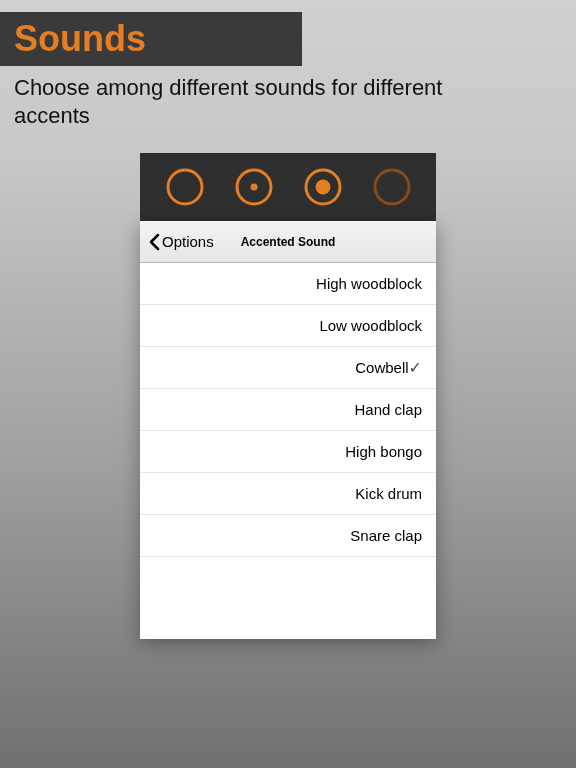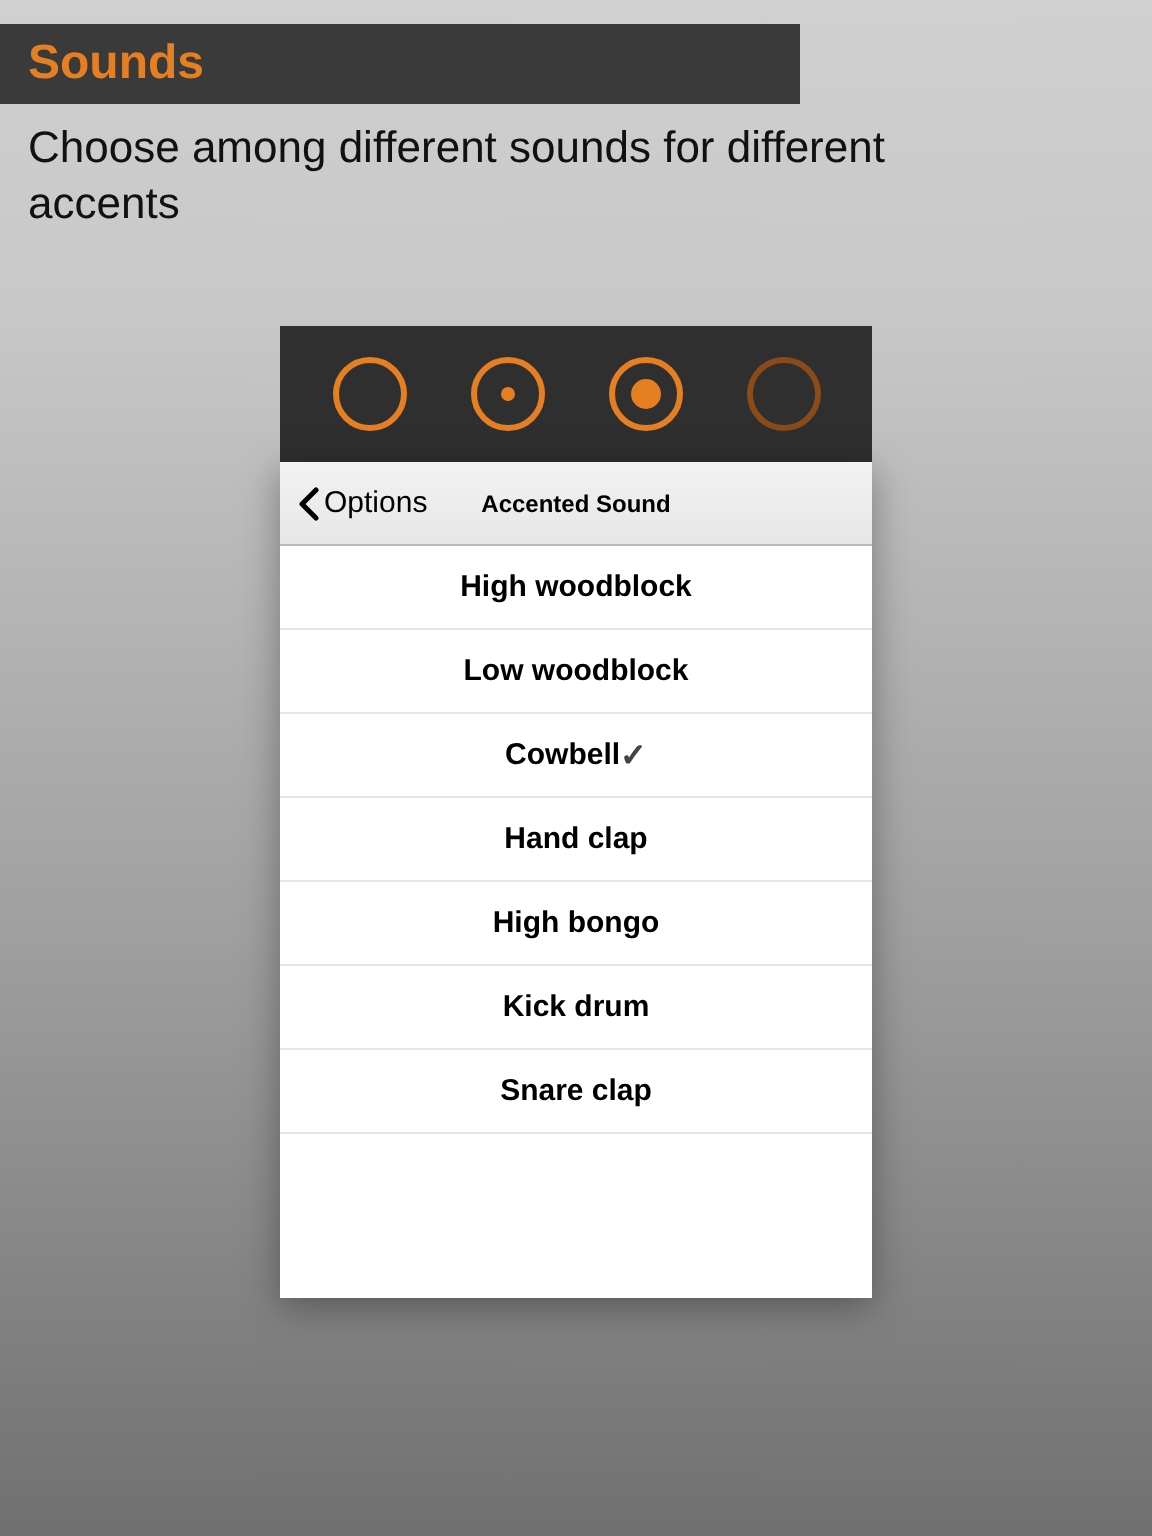--- a/index.html
+++ b/index.html
@@ -7,36 +7,36 @@
       width: 576px;
       height: 768px;
       background: linear-gradient(to bottom, #d0d0d0 0%, #c8c8c8 20%, #a0a0a0 60%, #707070 100%);
       font-family: -apple-system, BlinkMacSystemFont, "Helvetica Neue", Arial, sans-serif;
       overflow: hidden;
       position: relative;
     }
     .header-bar {
       background: #3a3a3a;
       color: #e67e22;
-      font-size: 24px;
+      font-size: 36px;
       font-weight: 600;
       padding: 6px 14px;
-      width: 400px;
+      width: 302px;
       margin-top: 12px;
     }
     .subtitle {
       padding: 8px 14px;
       font-size: 22px;
       font-weight: 400;
       color: #111;
       line-height: 1.25;
       max-width: 520px;
     }
     .panel-wrap {
-      margin: 40px auto 0;
+      margin: 16px auto 0;
       width: 296px;
     }
     .accent-bar {
       background: #2f2f2f;
       height: 68px;
       display: flex;
       align-items: center;
       justify-content: space-around;
       padding: 0 10px;
     }
@@ -80,27 +80,26 @@
       font-weight: 700;
       color: #000;
     }
     .sound-list {
       list-style: none;
     }
     .sound-item {
       height: 42px;
       display: flex;
       align-items: center;
-      justify-content: center;
+      justify-content: flex-end;
       padding: 0 14px;
       border-bottom: 1px solid #e6e6e6;
       font-size: 15px;
       color: #000;
       cursor: pointer;
-      font-weight: bold;
     }
     .sound-item:first-child {
       border-top: none;
     }
     .sound-item.cut {
       height: 28px;
       align-items: flex-start;
       padding-top: 10px;
       border-bottom: none;
     }

